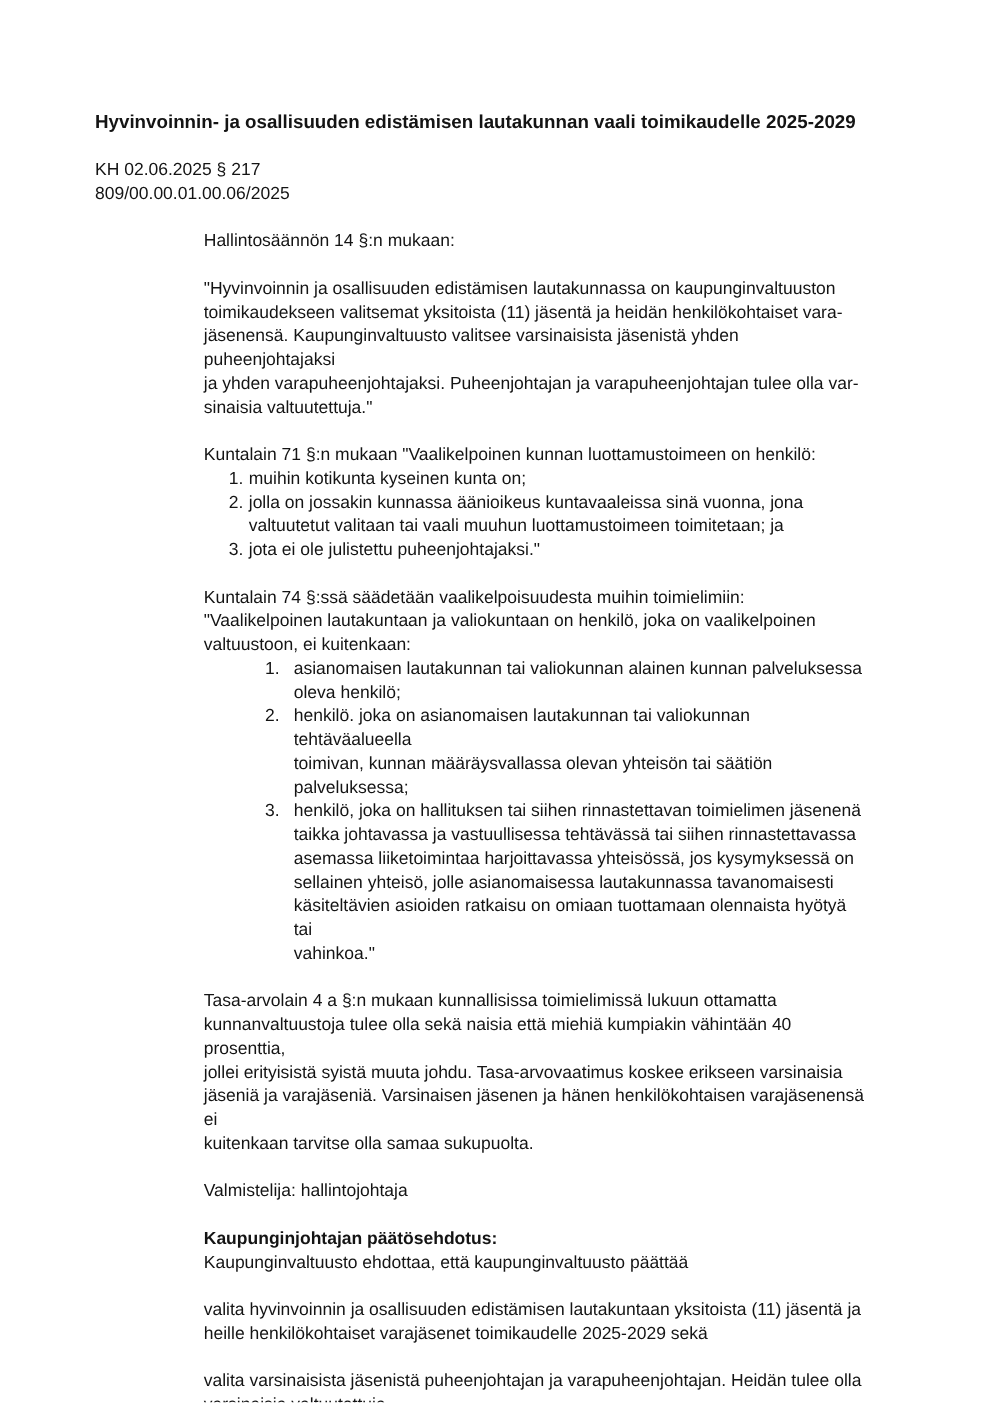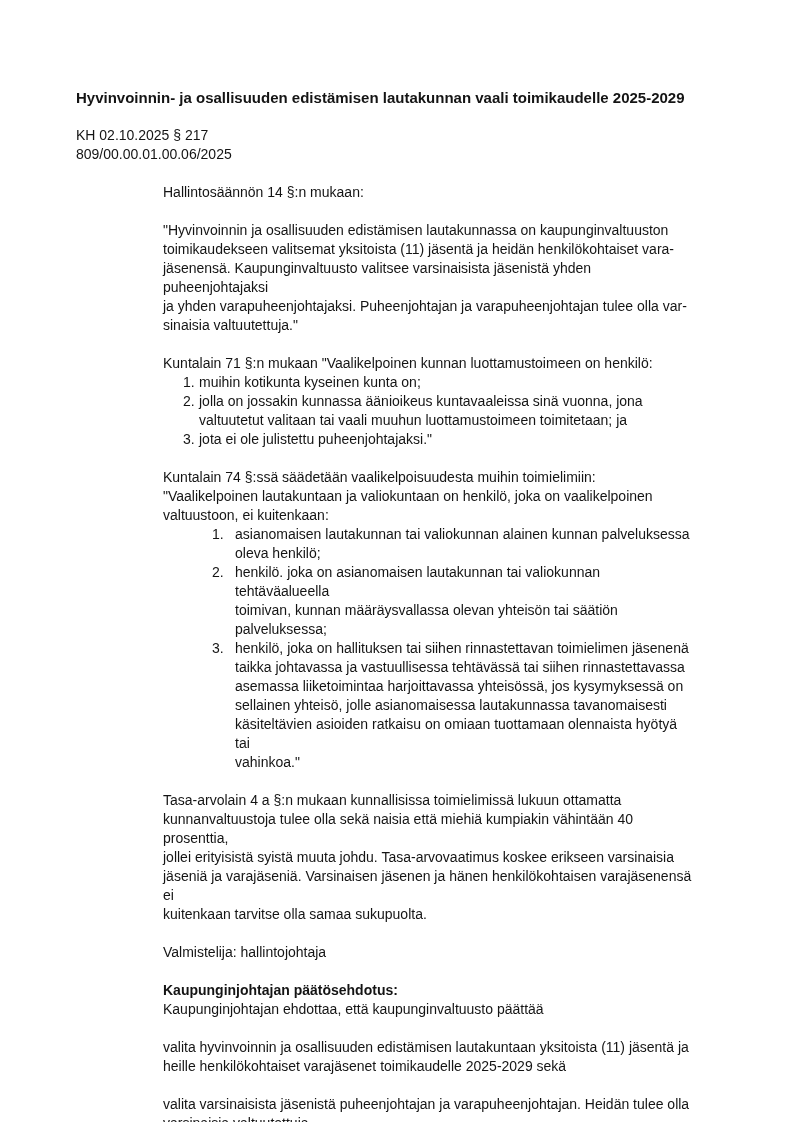--- a/index.html
+++ b/index.html
@@ -49,21 +49,21 @@
   .li-text { white-space: pre-line; }
 </style>
 </head>
 <body>
 
 <div class="page">
 
   <h1 class="doc-title">Hyvinvoinnin- ja osallisuuden edistämisen lautakunnan vaali toimikaudelle 2025-2029</h1>
 
   <div>
-    <div class="meta-line">KH 02.10.2025 § 217</div>
+    <div class="meta-line">KH 02.06.2025 § 217</div>
     <div class="meta-line">809/00.00.01.00.06/2025</div>
   </div>
 
   <div class="doc-body">
 
     <p class="para">Hallintosäännön 14 §:n mukaan:</p>
 
     <p class="para">"Hyvinvoinnin ja osallisuuden edistämisen lautakunnassa on kaupunginvaltuuston
 toimikaudekseen valitsemat yksitoista (11) jäsentä ja heidän henkilökohtaiset vara-
 jäsenensä. Kaupunginvaltuusto valitsee varsinaisista jäsenistä yhden puheenjohtajaksi
@@ -117,21 +117,21 @@
     <p class="para">Tasa-arvolain 4 a §:n mukaan kunnallisissa toimielimissä lukuun ottamatta
 kunnanvaltuustoja tulee olla sekä naisia että miehiä kumpiakin vähintään 40 prosenttia,
 jollei erityisistä syistä muuta johdu. Tasa-arvovaatimus koskee erikseen varsinaisia
 jäseniä ja varajäseniä. Varsinaisen jäsenen ja hänen henkilökohtaisen varajäsenensä ei
 kuitenkaan tarvitse olla samaa sukupuolta.</p>
 
     <p class="para">Valmistelija: hallintojohtaja</p>
 
     <p class="para bold no-bottom">Kaupunginjohtajan päätösehdotus:</p>
 
-    <p class="para no-top">Kaupunginjohtajan ehdottaa, että kaupunginvaltuusto päättää</p>
+    <p class="para no-top">Kaupunginvaltuusto ehdottaa, että kaupunginvaltuusto päättää</p>
 
     <p class="para">valita hyvinvoinnin ja osallisuuden edistämisen lautakuntaan yksitoista (11) jäsentä ja
 heille henkilökohtaiset varajäsenet toimikaudelle 2025-2029 sekä</p>
 
     <p class="para">valita varsinaisista jäsenistä puheenjohtajan ja varapuheenjohtajan. Heidän tulee olla
 varsinaisia valtuutettuja.</p>
 
     <p class="para bold">Päätös:</p>
 
   </div>

